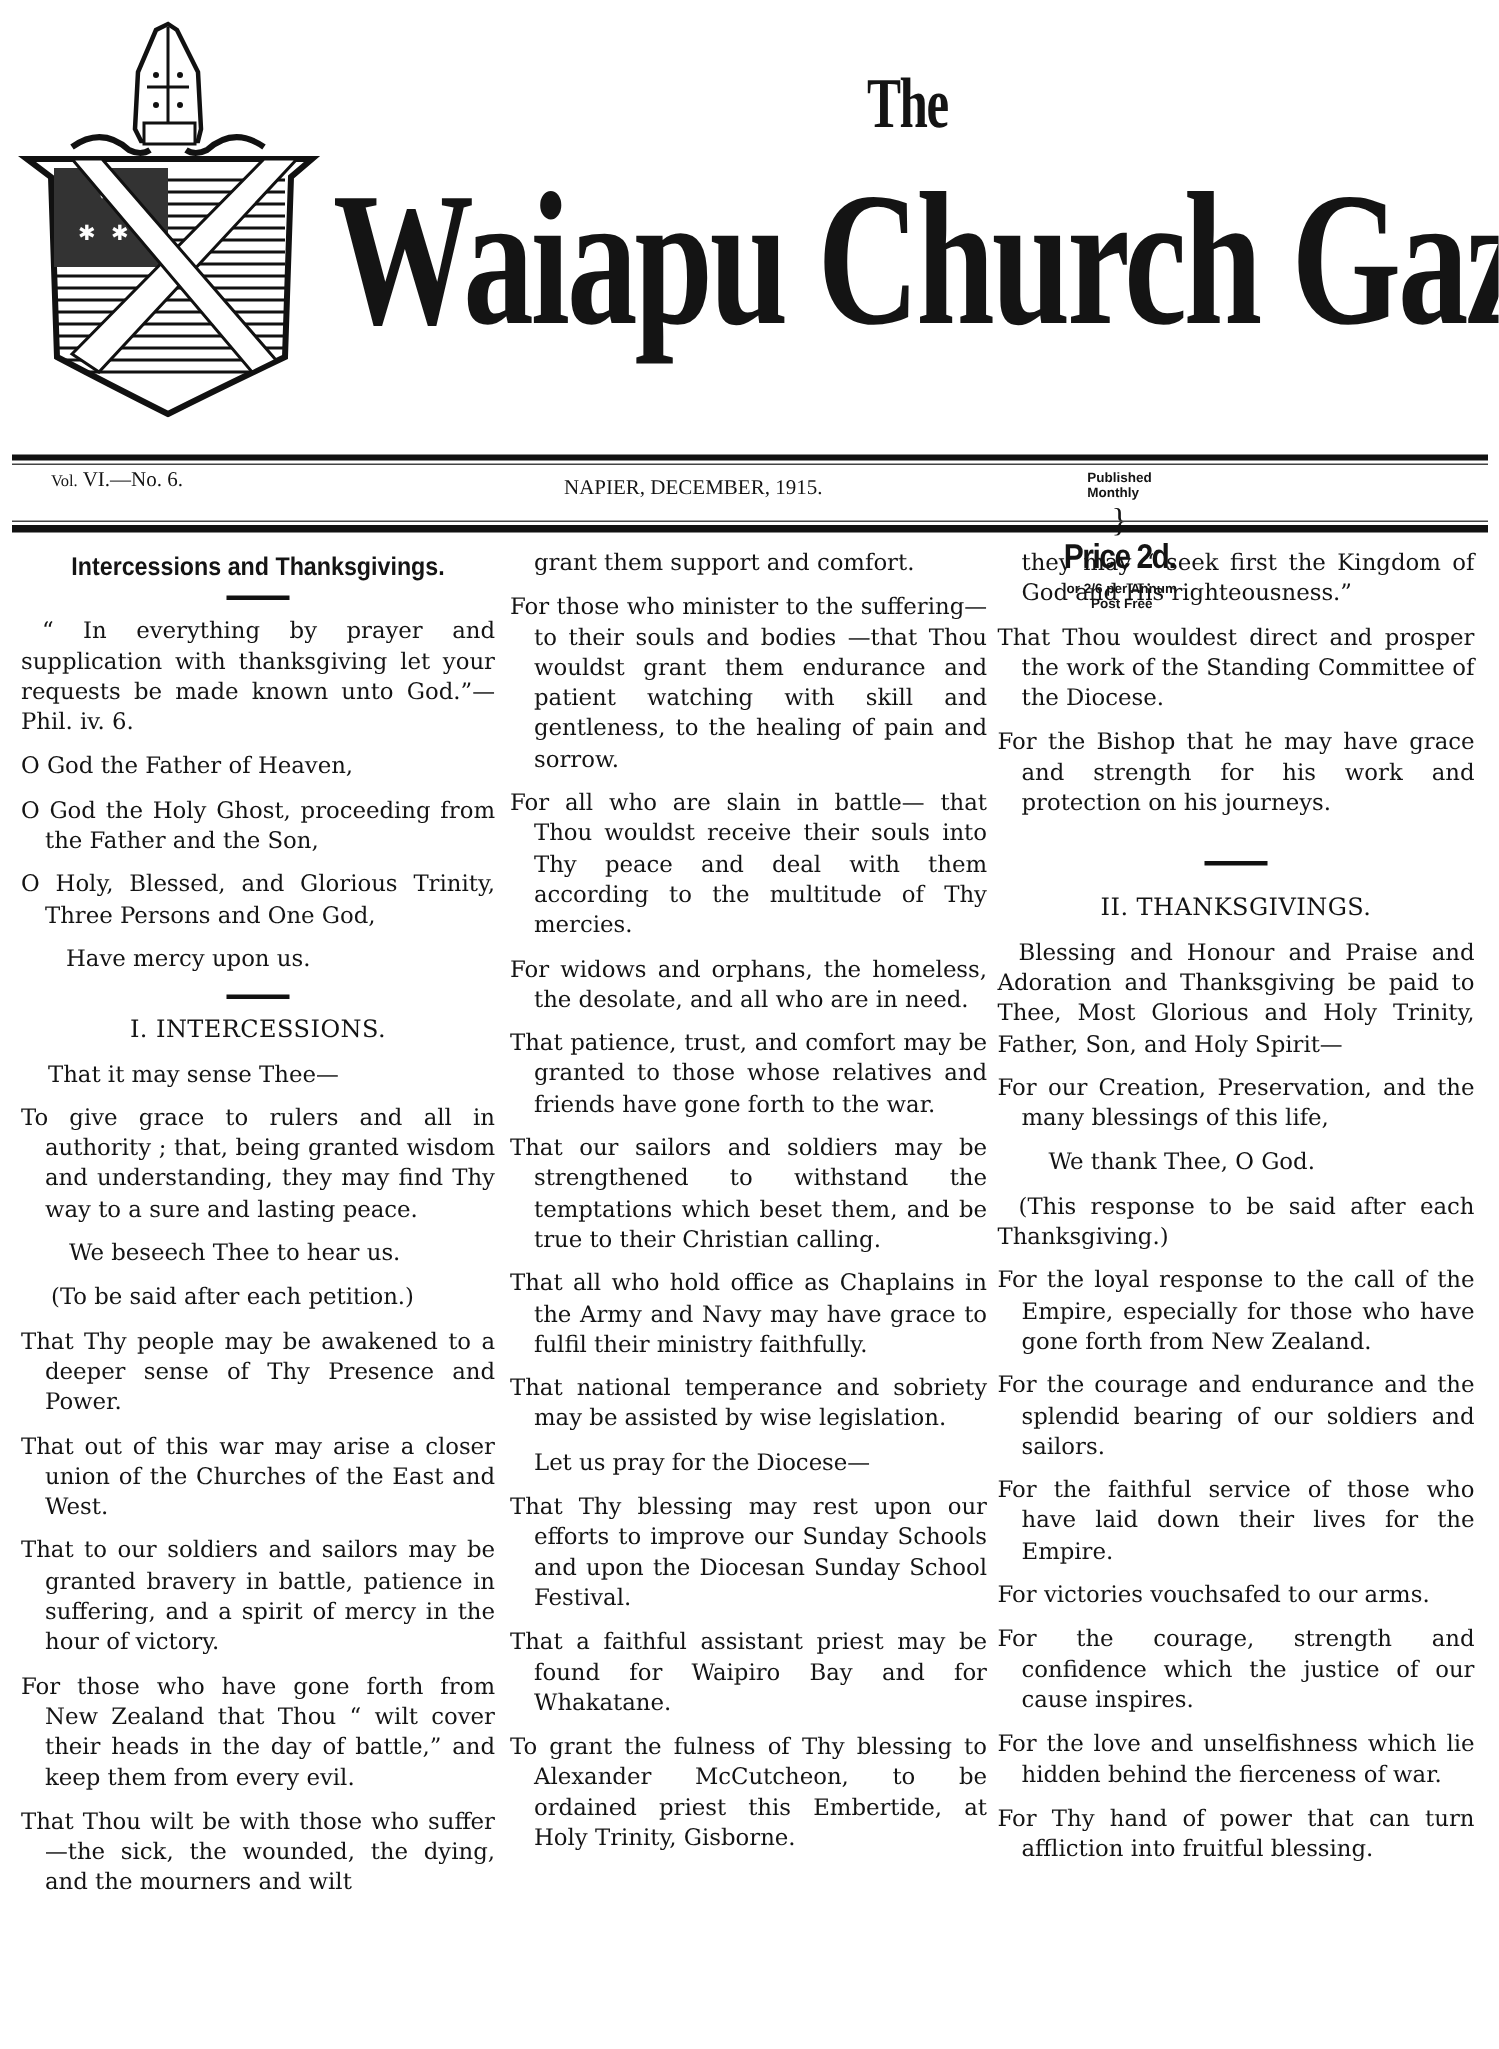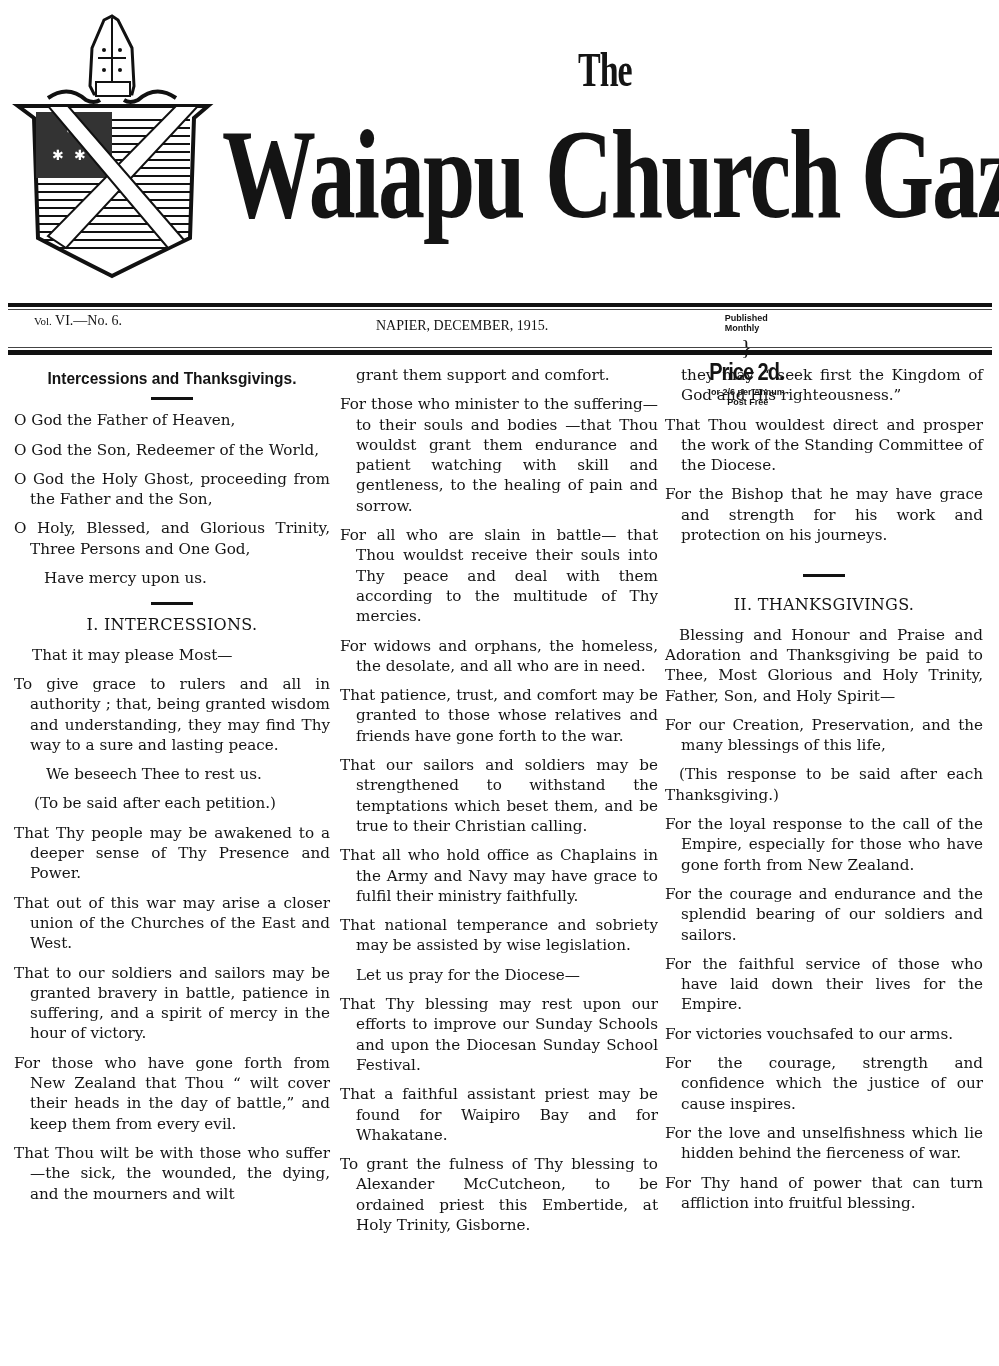--- a/index.html
+++ b/index.html
@@ -99,30 +99,30 @@
       </div>
   </div>
 </div>
 
 <div class="rule-bot1"></div>
 <div class="rule-bot2"></div>
 
 <div class="col col1">
   <div class="head-bold">Intercessions and Thanksgivings.</div>
   <div class="dash"></div>
+  <p class="p flush">“ In everything by prayer and supplication with thanksgiving let your requests be made known unto God.”—Phil. iv. 6.</p>
   <p class="p">O God the Father of Heaven,</p>
-  <p class="p">O God the Son, Redeemer of the World,</p>
   <p class="p">O God the Holy Ghost, proceeding from the Father and the Son,</p>
   <p class="p">O Holy, Blessed, and Glorious Trinity, Three Persons and One God,</p>
   <p class="p resp" style="margin-left:30px">Have mercy upon us.</p>
   <div class="dash" style="margin-top:14px"></div>
   <div class="sec">I. INTERCESSIONS.</div>
-  <p class="p resp" style="margin-left:18px">That it may please Most—</p>
+  <p class="p resp" style="margin-left:18px">That it may sense Thee—</p>
   <p class="p">To give grace to rulers and all in authority ; that, being granted wisdom and understanding, they may find Thy way to a sure and lasting peace.</p>
-  <p class="p resp" style="margin-left:32px">We beseech Thee to rest us.</p>
+  <p class="p resp" style="margin-left:32px">We beseech Thee to hear us.</p>
   <p class="p resp" style="margin-left:20px">(To be said after each petition.)</p>
   <p class="p">That Thy people may be awakened to a deeper sense of Thy Presence and Power.</p>
   <p class="p">That out of this war may arise a closer union of the Churches of the East and West.</p>
   <p class="p">That to our soldiers and sailors may be granted bravery in battle, patience in suffering, and a spirit of mercy in the hour of victory.</p>
   <p class="p">For those who have gone forth from New Zealand that Thou “ wilt cover their heads in the day of battle,” and keep them from every evil.</p>
   <p class="p">That Thou wilt be with those who suffer—the sick, the wounded, the dying, and the mourners and wilt</p>
 </div>
 
 <div class="col col2">
   <p class="p cont">grant them support and comfort.</p>
@@ -141,20 +141,21 @@
 
 <div class="col col3">
   <p class="p cont">they may “ seek first the Kingdom of God and His righteousness.”</p>
   <p class="p">That Thou wouldest direct and prosper the work of the Standing Committee of the Diocese.</p>
   <p class="p">For the Bishop that he may have grace and strength for his work and protection on his journeys.</p>
   <div class="gap"></div>
   <div class="dash"></div>
   <div class="sec" style="margin-top:18px">II. THANKSGIVINGS.</div>
   <p class="p flush">Blessing and Honour and Praise and Adoration and Thanksgiving be paid to Thee, Most Glorious and Holy Trinity, Father, Son, and Holy Spirit—</p>
   <p class="p">For our Creation, Preservation, and the many blessings of this life,</p>
+  <p class="p resp" style="margin-left:34px">We thank Thee, O God.</p>
   <p class="p flush">(This response to be said after each Thanksgiving.)</p>
   <p class="p">For the loyal response to the call of the Empire, especially for those who have gone forth from New Zealand.</p>
   <p class="p">For the courage and endurance and the splendid bearing of our soldiers and sailors.</p>
   <p class="p">For the faithful service of those who have laid down their lives for the Empire.</p>
   <p class="p">For victories vouchsafed to our arms.</p>
   <p class="p">For the courage, strength and confidence which the justice of our cause inspires.</p>
   <p class="p">For the love and unselfishness which lie hidden behind the fierceness of war.</p>
   <p class="p">For Thy hand of power that can turn affliction into fruitful blessing.</p>
 </div>
 

